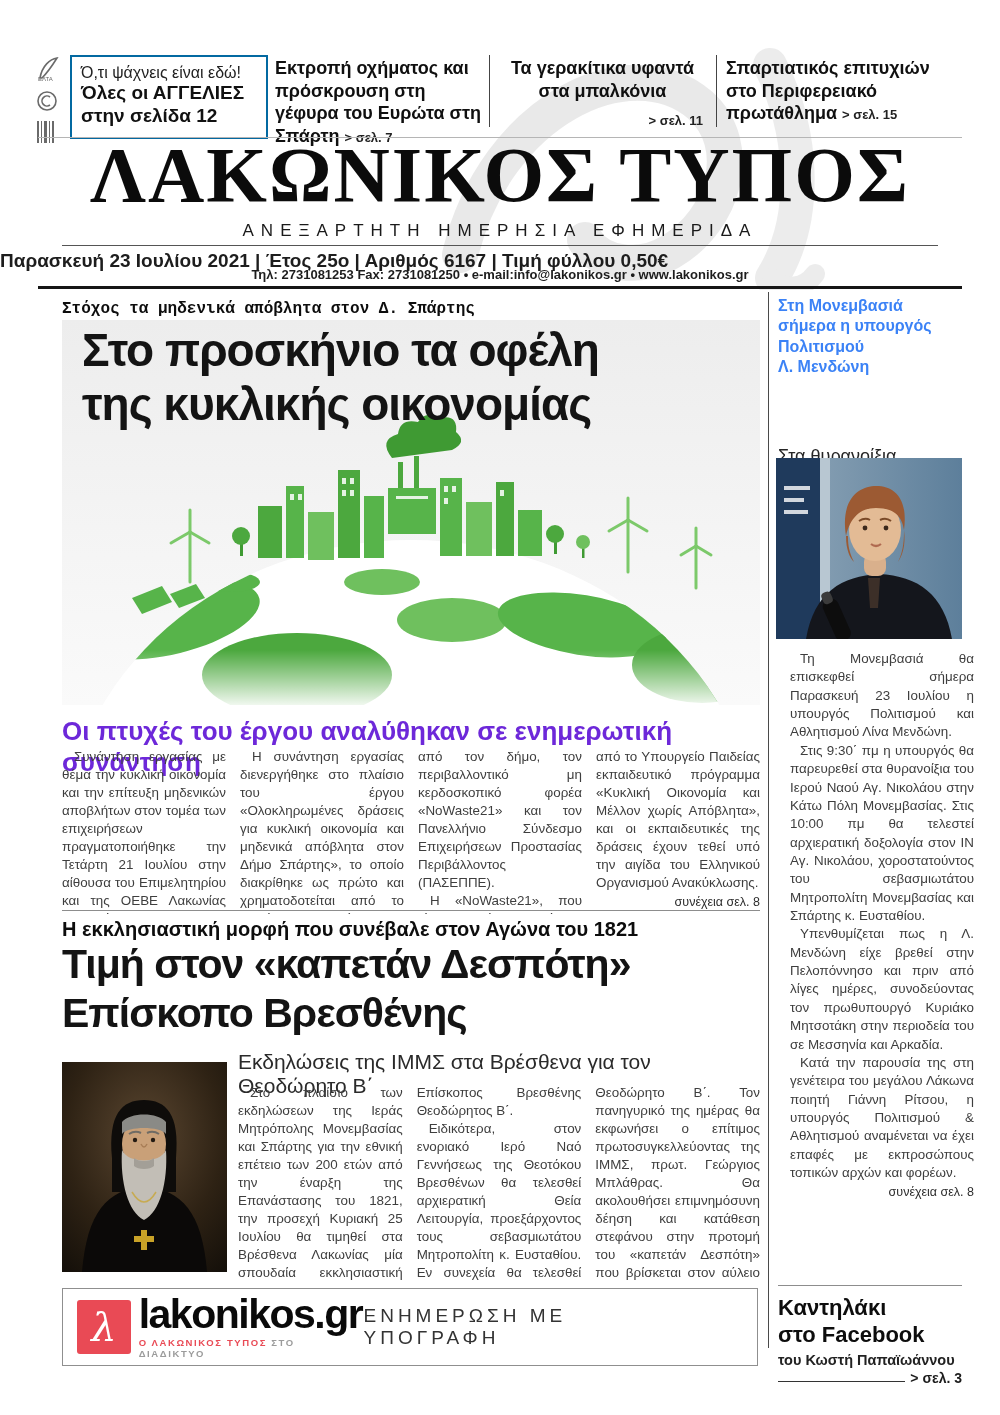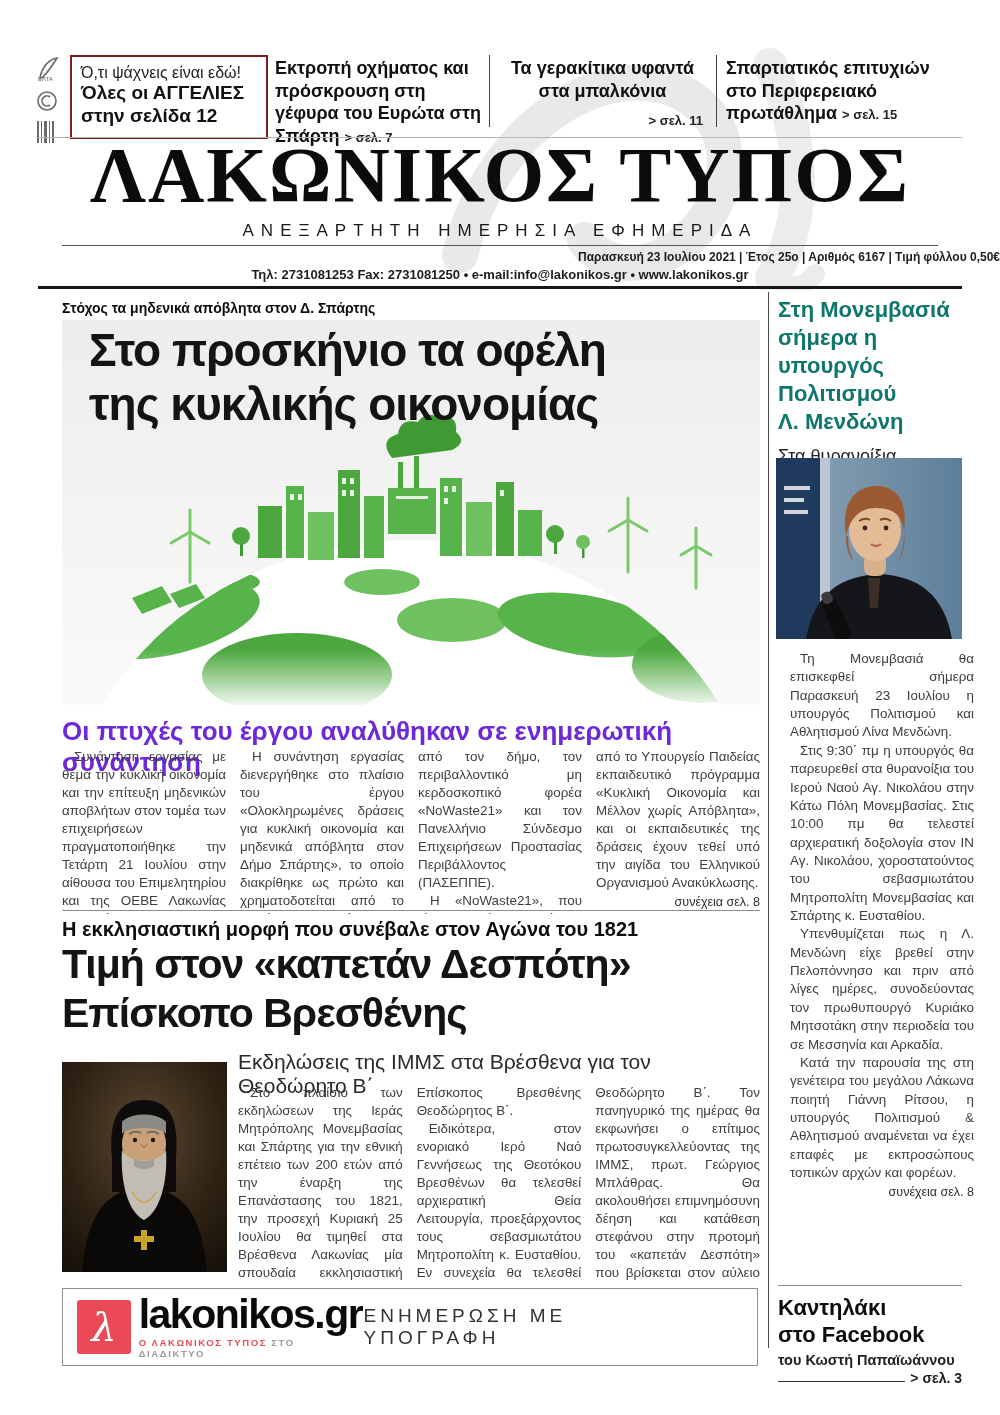--- a/index.html
+++ b/index.html
@@ -3,49 +3,49 @@
 <meta charset="utf-8">
 <style>
   html,body{margin:0;padding:0;background:#e5e5e5;}
   .page{position:relative;width:1000px;height:1415px;margin:0 auto;background:#ffffff;
         font-family:"Liberation Sans",sans-serif;color:#111;overflow:hidden;}
 
   
   .watermark{position:absolute;left:400px;top:30px;z-index:0;opacity:.45;}
   .postal{position:absolute;left:36px;top:56px;width:26px;z-index:1;}
   .postal svg{display:block;margin:0 0 8px 0;}
-  .classified-box{position:absolute;left:70px;top:55px;width:176px;height:66px;border:2px solid #7f1d1d;
+  .classified-box{position:absolute;left:70px;top:55px;width:176px;height:66px;border:2px solid #0369a1;
       padding:7px 9px;z-index:1;background:#fff;}
   .cb-l1{font-size:16px;color:#222;}
   .cb-l2,.cb-l3{font-size:19px;font-weight:700;color:#111;line-height:1.2;}
   .teaser{position:absolute;top:57px;z-index:1;font-size:18px;font-weight:700;line-height:1.25;color:#101010;}
   .t1{left:275px;width:208px;}
   .t2{left:500px;width:205px;height:72px;text-align:center;}
   .t3{left:726px;width:234px;}
   .pgref{font-size:13px;font-weight:700;color:#222;white-space:nowrap;}
   .t2 .pgref{position:absolute;right:2px;bottom:0;}
   .vdiv{position:absolute;top:55px;width:1px;height:72px;background:#444;z-index:1;}
   .d1{left:489px;}.d2{left:716px;}
   .rule{position:absolute;background:#9a9a9a;height:1px;z-index:1;}
   .rule-top{left:38px;right:38px;top:137px;background:#b5b5b5;}
   .masthead{position:absolute;left:0;right:0;top:134px;text-align:center;z-index:1;
       font-family:"Liberation Serif",serif;font-weight:700;font-size:78px;letter-spacing:2px;line-height:1.05;color:#0b0b0b;}
   .mast-sub{position:absolute;left:0;right:0;top:221px;text-align:center;z-index:1;
       font-size:17px;letter-spacing:7px;color:#1a1a1a;}
   .rule-sub{left:62px;right:62px;top:245px;background:#555;}
-  .dateline{position:absolute;left:0;right:0;top:250px;text-align:right;z-index:1;font-size:12px;font-weight:700;color:#1d1d1d;}
+  .dateline{position:absolute;left:0;right:0;top:250px;text-align:left;z-index:1;font-size:19px;font-weight:700;color:#1d1d1d;}
   .contact{position:absolute;left:0;right:0;top:267px;text-align:center;z-index:1;font-size:13px;font-weight:700;color:#1d1d1d;}
   .rule-thick{left:38px;right:38px;top:286px;height:3px;background:#161616;}
 
   
   .main-col{position:absolute;left:62px;top:292px;width:698px;z-index:1;}
-  .kicker{position:absolute;left:0;top:8px;font-size:14px;font-weight:700;color:#0d0d0d;}
+  .kicker{position:absolute;left:0;top:8px;font-size:16px;font-weight:700;color:#0d0d0d;font-family:Liberation Mono, monospace;}
   .hero{position:absolute;left:0;top:28px;width:698px;height:385px;background:linear-gradient(#ededed,#fafafa);overflow:hidden;}
   .hero svg{position:absolute;left:0;top:0;}
-  .hero-head{position:absolute;left:27px;top:4px;z-index:2;font-size:46px;font-weight:800;letter-spacing:-1px;line-height:1.17;color:#141414;}
+  .hero-head{position:absolute;left:20px;top:4px;z-index:2;font-size:46px;font-weight:800;letter-spacing:-1px;line-height:1.17;color:#141414;}
   .subhead{position:absolute;left:0;top:424px;font-size:26px;font-weight:700;color:#6d28d9;letter-spacing:0;}
   .cols4{position:absolute;left:0;top:456px;width:698px;height:166px;display:grid;grid-template-columns:repeat(4,1fr);gap:0 14px;overflow:hidden;}
   .cols3{position:absolute;left:176px;top:792px;width:522px;height:200px;display:grid;grid-template-columns:repeat(3,1fr);gap:0 14px;overflow:hidden;}
   .bodycol p{margin:0;font-size:13.4px;line-height:1.34;color:#3e3e3e;text-align:justify;}
   .bodycol p.ind{text-indent:12px;}
   .cont{font-size:12.5px;color:#2e2e2e;text-align:right;margin-top:3px;}
   .rule-mid{position:absolute;left:0;right:0;top:618px;height:1px;background:#8d8d8d;}
   .kicker2{position:absolute;left:0;top:626px;font-size:20px;font-weight:700;color:#0d0d0d;}
   .headline2{position:absolute;left:0;top:648px;font-size:41px;font-weight:800;letter-spacing:-1px;line-height:1.2;color:#141414;}
   .bishop{position:absolute;left:0;top:770px;width:165px;height:210px;overflow:hidden;}
@@ -57,21 +57,21 @@
       font-family:"DejaVu Serif",serif;font-style:italic;font-size:40px;color:#fff;line-height:1;}
   .logo-txt{margin-left:8px;display:flex;flex-direction:column;}
   .logo-big{font-size:41px;font-weight:800;letter-spacing:-1.5px;color:#0a0a0a;line-height:.95;}
   .logo-tag{font-size:9.5px;letter-spacing:1.6px;margin-top:3px;font-weight:700;}
   .tag-red{color:#e94a55;}.tag-gray{color:#9b9b9b;}
   .slogan{margin-left:auto;margin-right:48px;font-size:19px;letter-spacing:4px;color:#333;font-weight:500;}
 
   
   .sb-divider{position:absolute;left:768px;top:292px;width:1px;height:1056px;background:#4a4a4a;z-index:1;}
   .sidebar{position:absolute;left:778px;top:292px;width:184px;z-index:1;}
-  .sb-head{position:absolute;left:0;top:4px;font-size:22px;font-weight:700;line-height:1.27;color:#0f766e;}
+  .sb-head{position:absolute;left:0;top:4px;font-size:16px;font-weight:700;line-height:1.27;color:#3b82f6;}
   .sb-sub{position:absolute;left:0;top:120px;font-size:18px;font-weight:400;line-height:1.28;color:#262626;margin-top:33px;}
   .sb-photo{position:absolute;left:-2px;top:166px;width:186px;height:181px;overflow:hidden;}
   .sb-body{position:absolute;left:0;top:358px;width:184px;margin-left:12px;}
   .sb-body p{margin:0;font-size:13.4px;line-height:1.37;color:#3e3e3e;text-align:justify;text-indent:10px;}
   .sb-rule{position:absolute;left:0;top:993px;width:184px;height:1px;background:#8d8d8d;}
   .fb-title{position:absolute;left:0;top:1003px;font-size:22px;font-weight:800;line-height:1.22;color:#0d0d0d;}
   .fb-author{position:absolute;left:0;top:1060px;font-size:14.5px;font-weight:700;color:#222;}
   .fb-pageline{position:absolute;left:0;top:1078px;width:184px;display:flex;align-items:flex-end;}
   .fb-line{flex:1 1 auto;border-bottom:1.5px solid #333;margin-bottom:4px;margin-right:5px;}
   .fb-pg{font-size:14px;font-weight:700;color:#1c1c1c;white-space:nowrap;}

